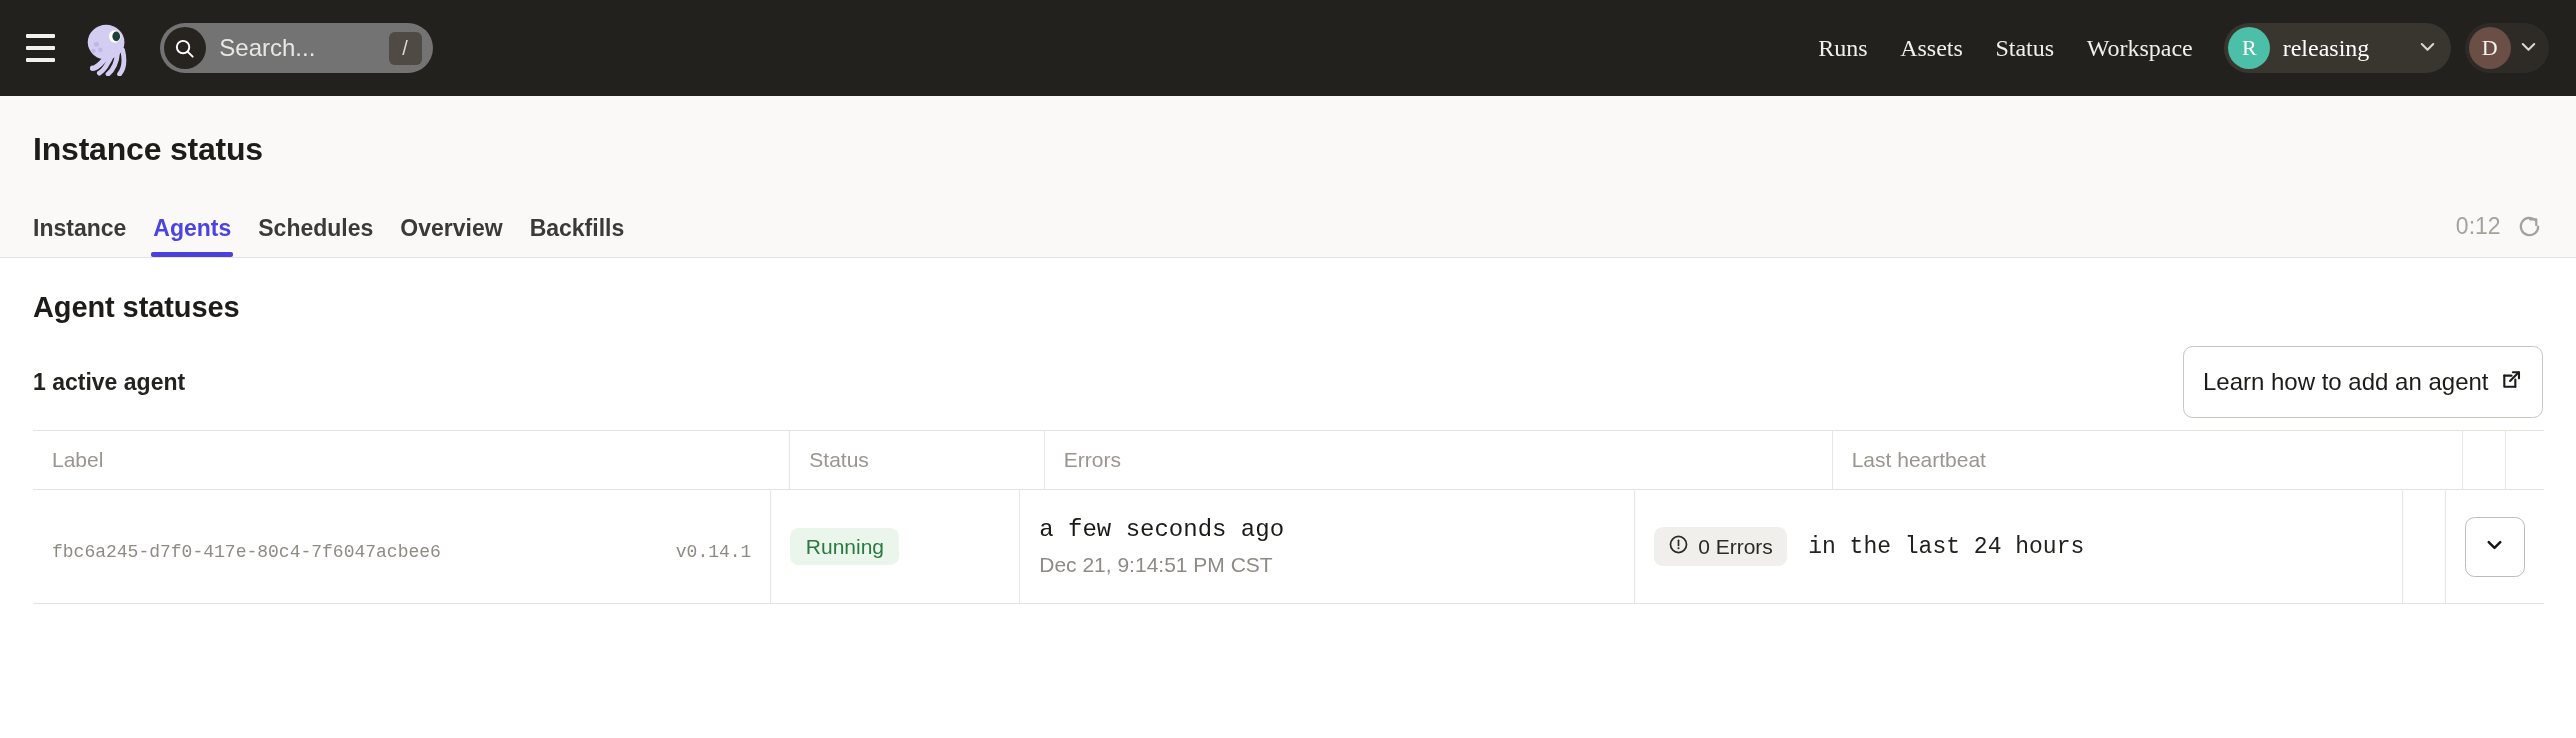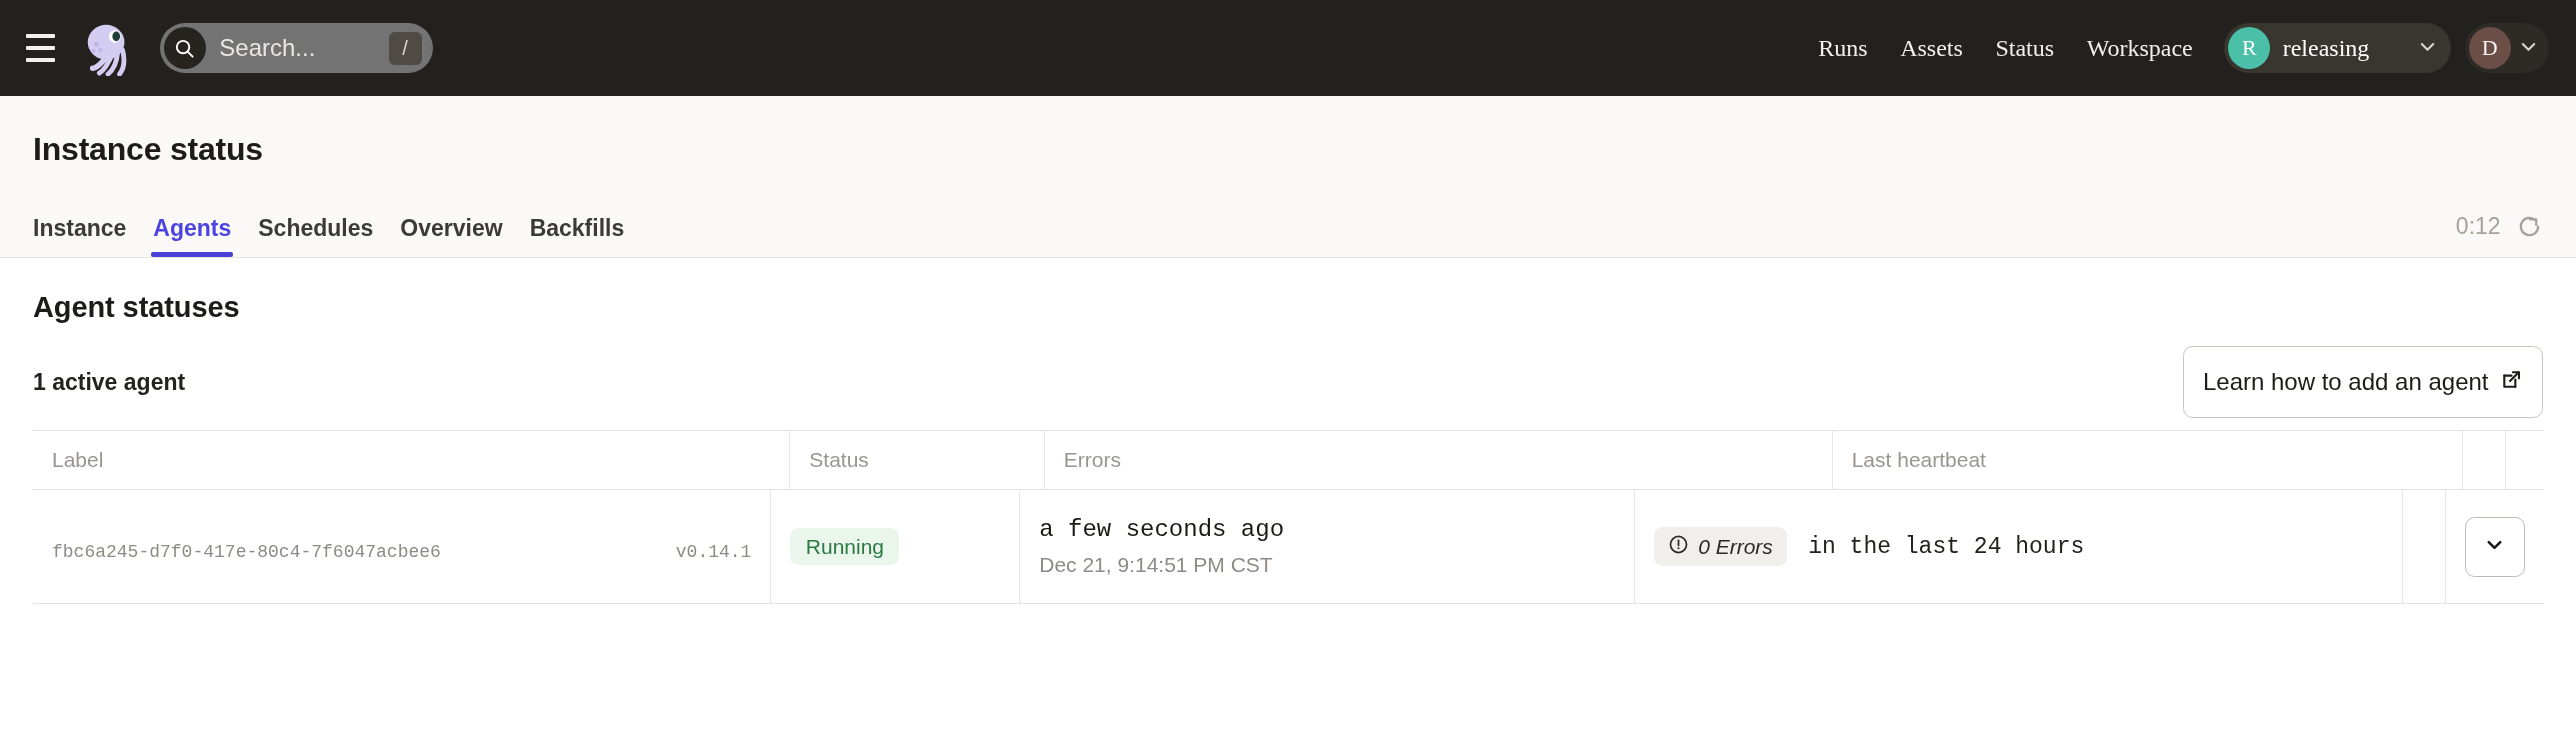--- a/index.html
+++ b/index.html
@@ -335,21 +335,20 @@
   .errors-badge {
     background: #f1efec;
     color: #2b2a26;
     font-size: 21px;
     padding: 6.7px 14.4px;
     border-radius: 8.7px;
     display: flex;
     align-items: center;
     gap: 8.7px;
     white-space: nowrap;
-    font-style: italic;
   }
   .errors-note {
     font-family: "Liberation Mono", monospace;
     font-size: 23px;
     color: #23221f;
     white-space: nowrap;
   }
 
   .expand-btn {
     width: 60px; height: 60px;

